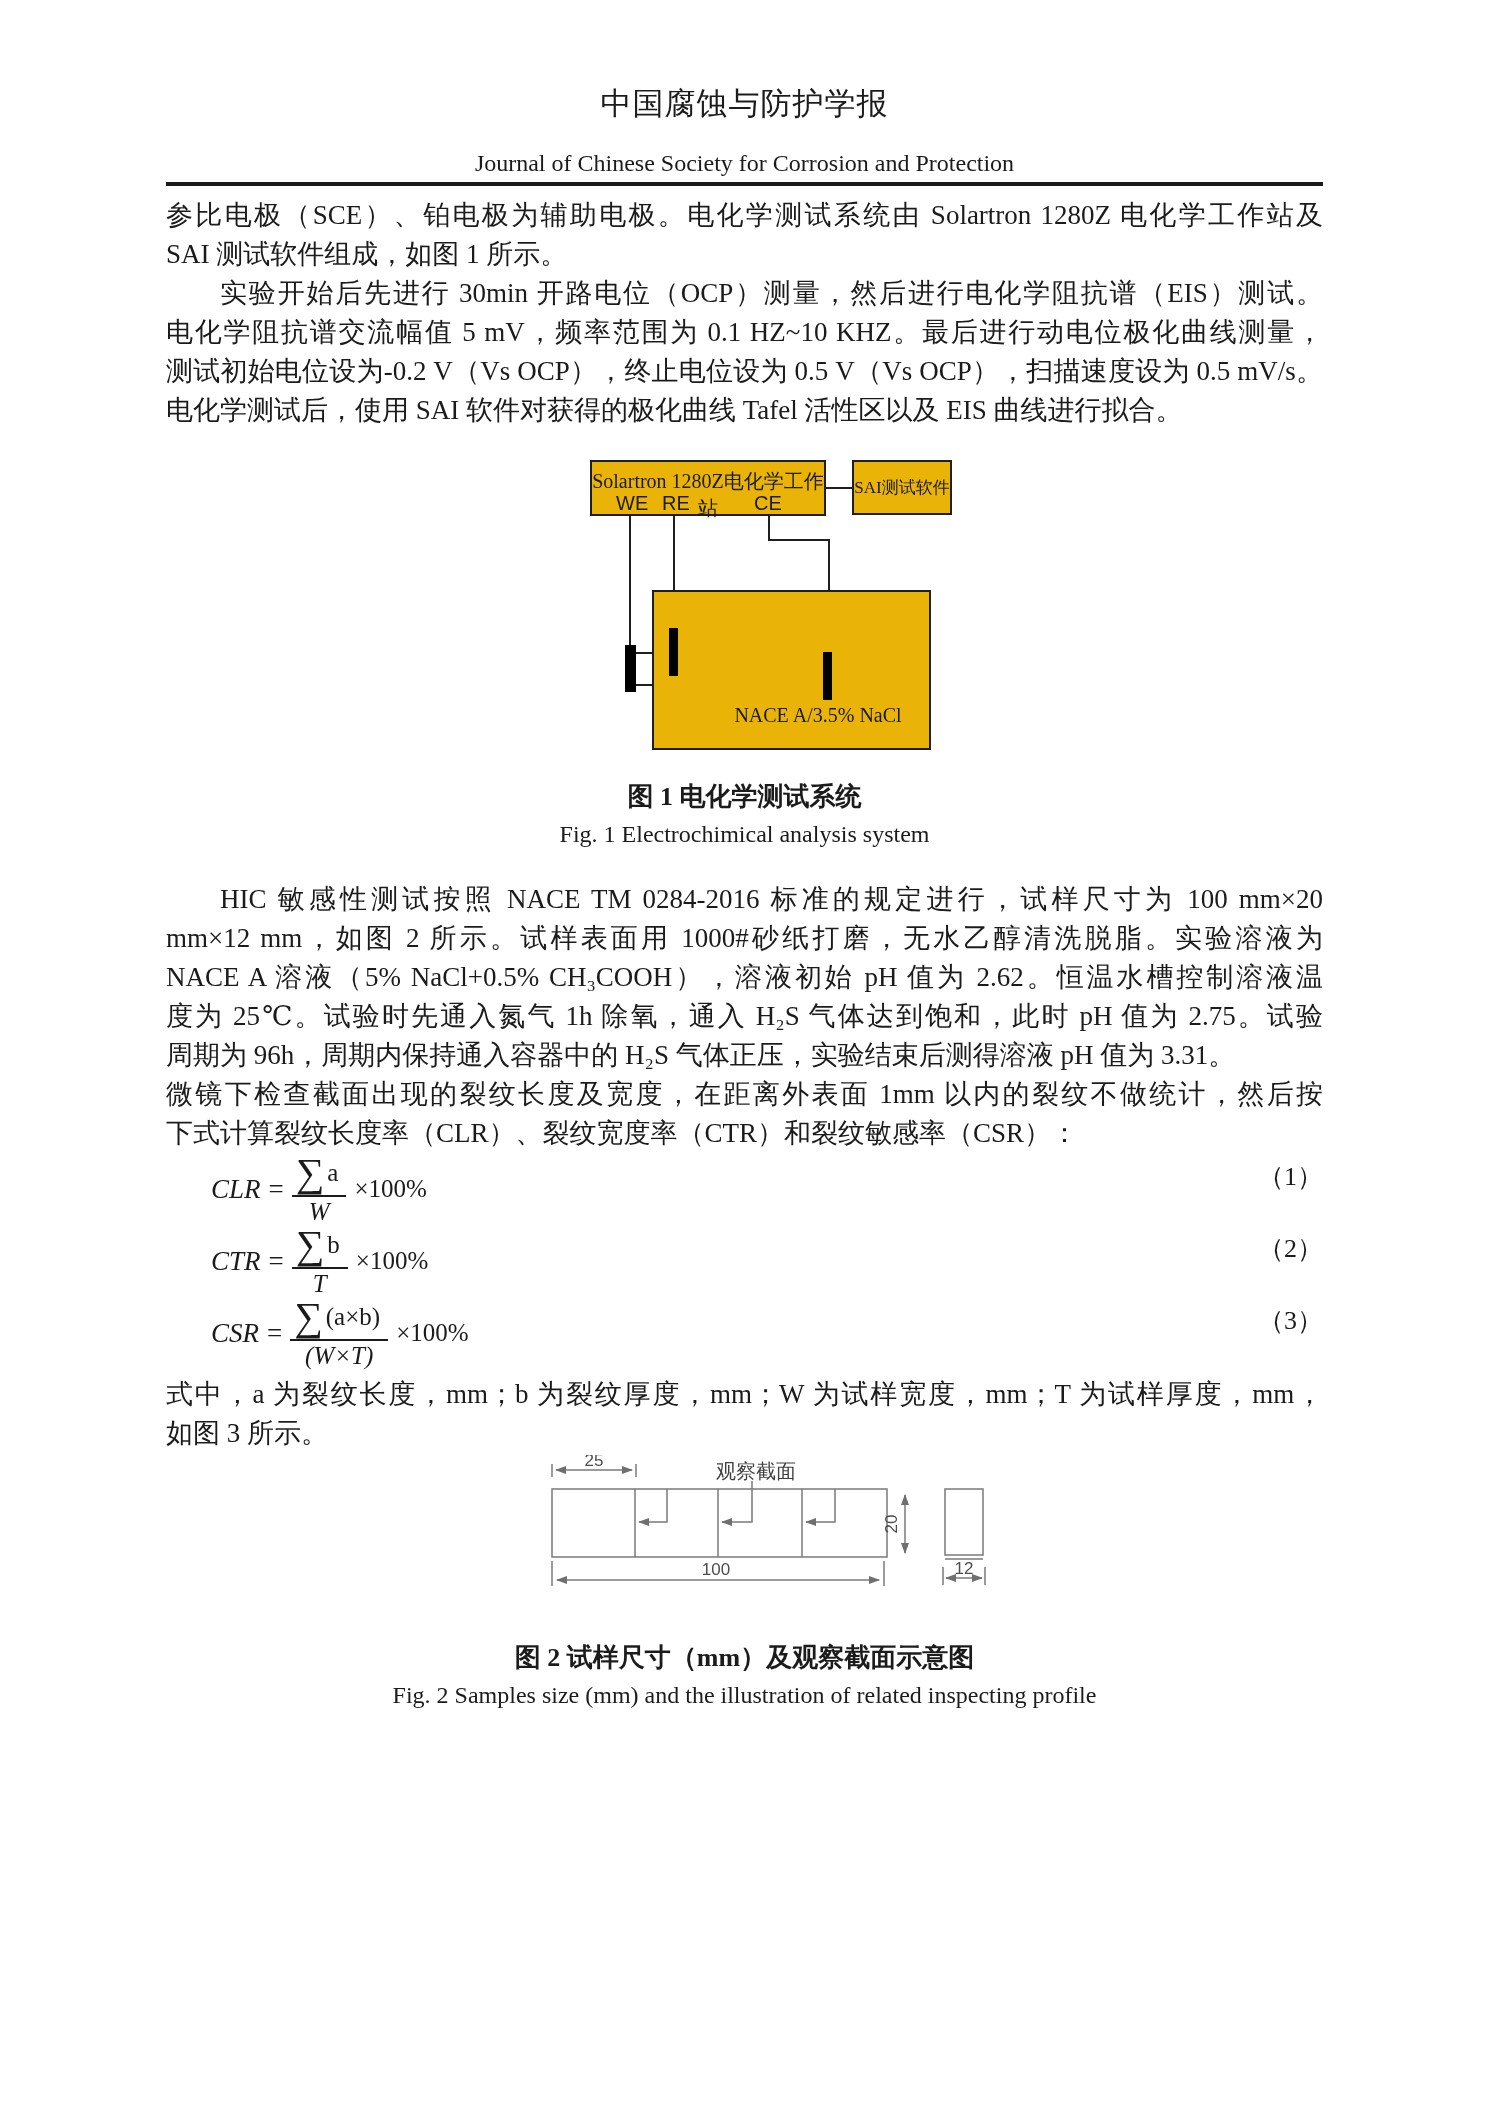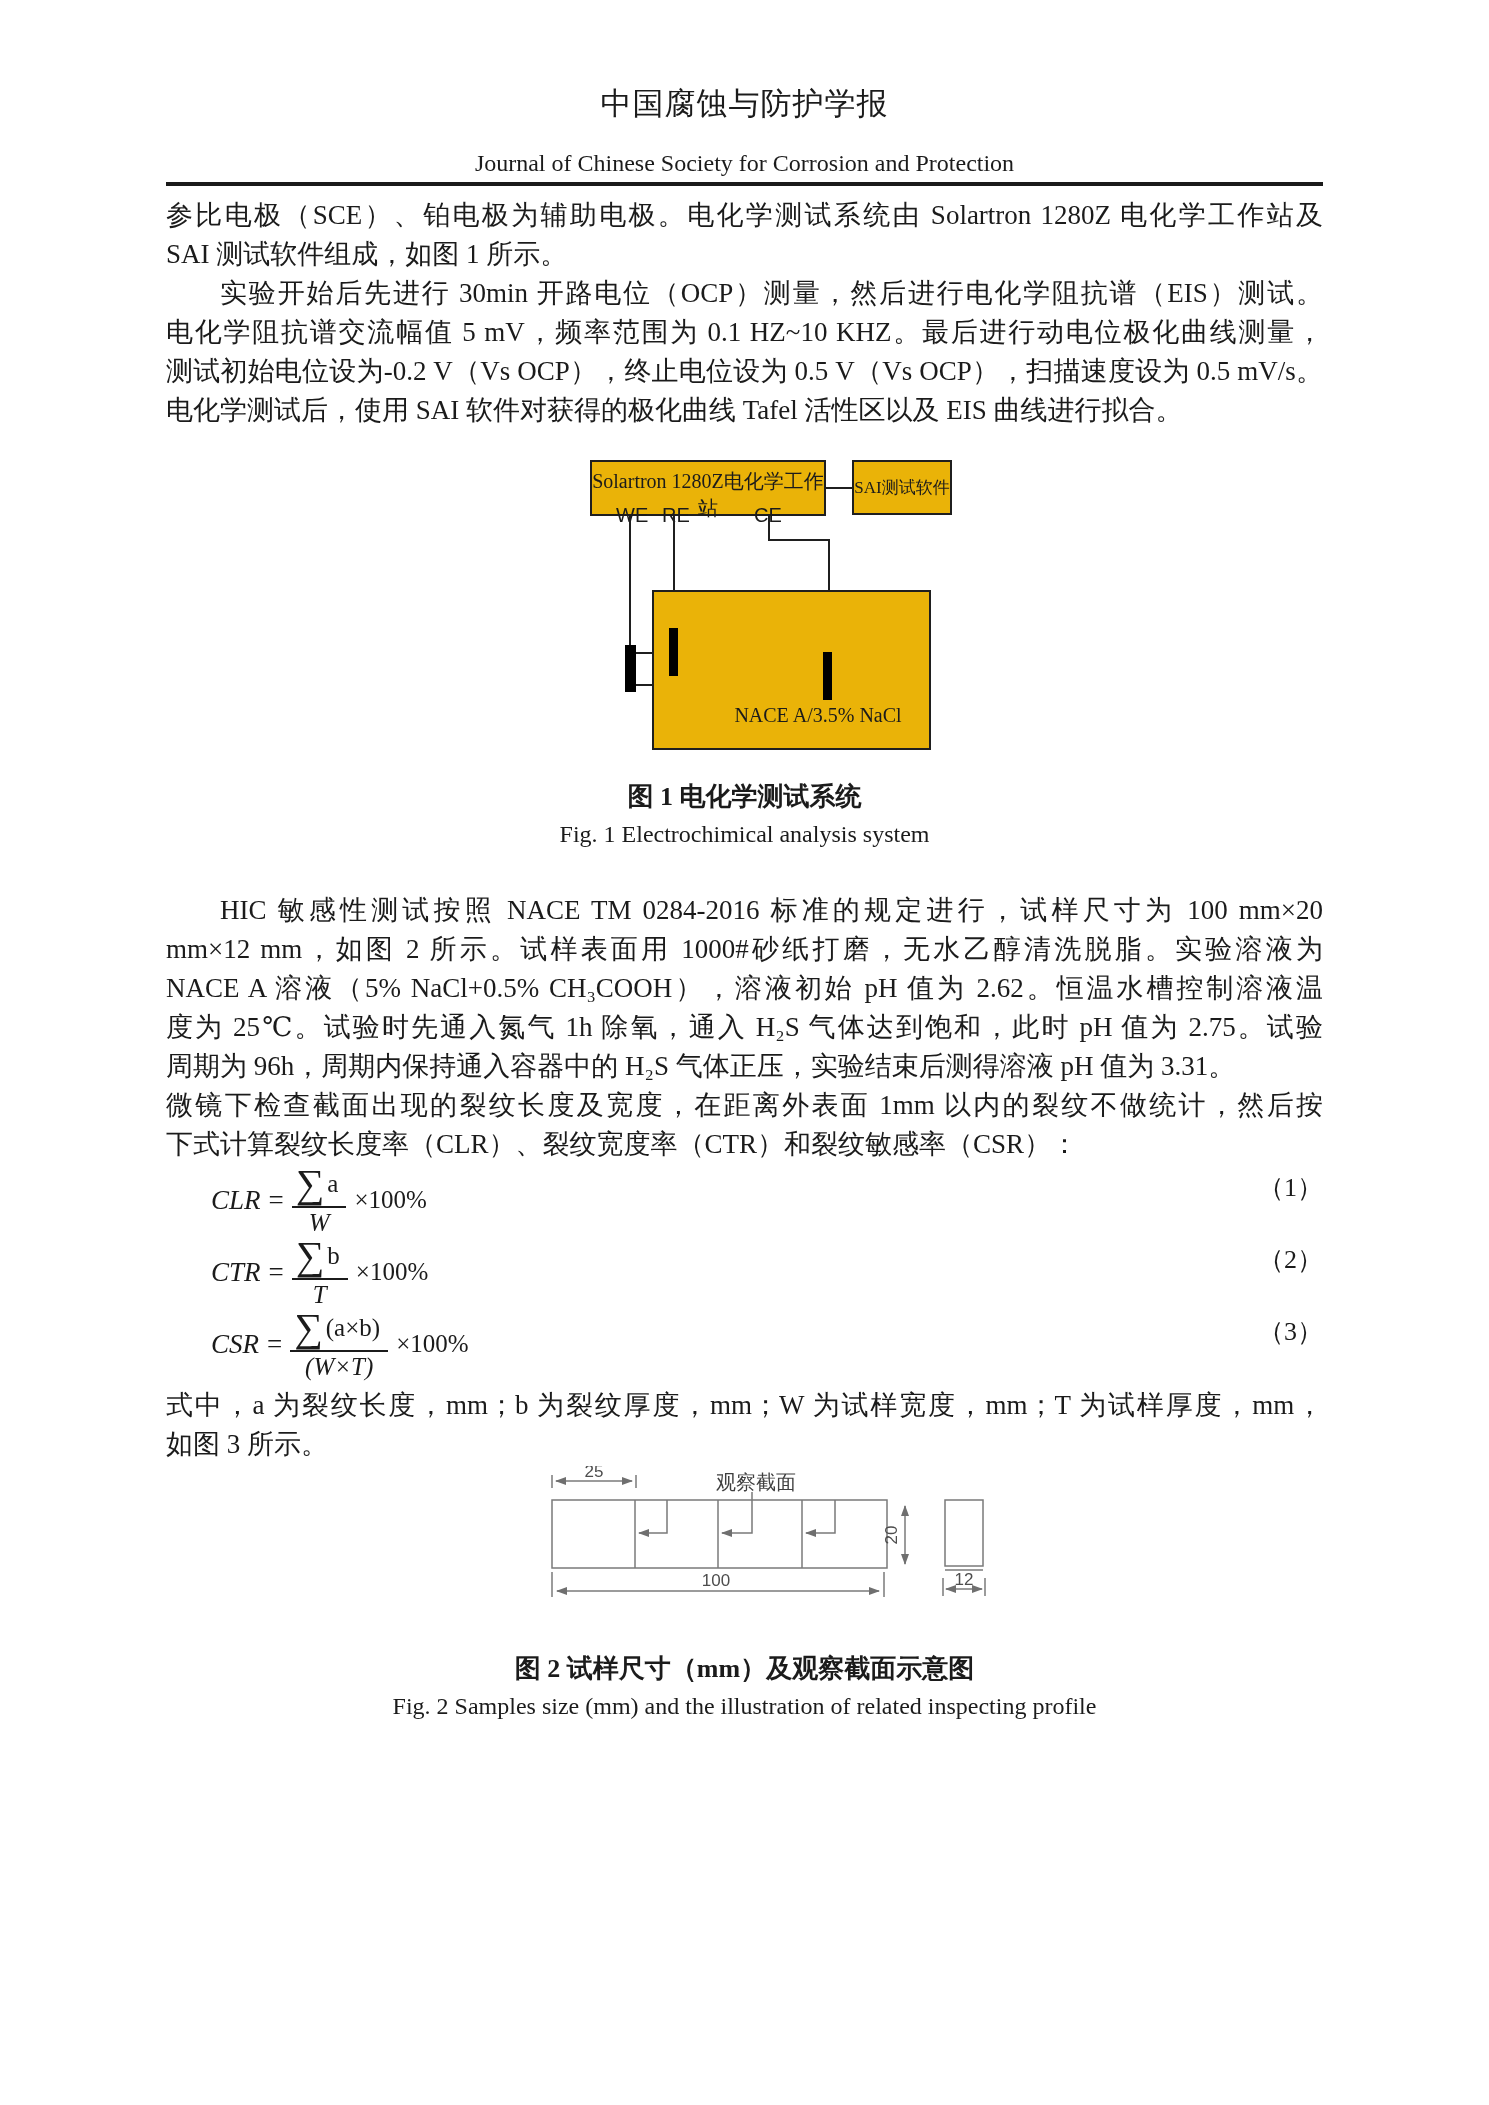--- a/index.html
+++ b/index.html
@@ -16,30 +16,30 @@
   .para{margin:0;}
   .p-first{margin-top:10px;}
   .pline{font-size:27px;line-height:39px;text-align:justify;text-align-last:justify;}
   .pline.end{text-align-last:left;}
   .pline.indent{text-indent:54px;}
   
   .fig1{position:relative;height:300px;margin-top:28px;}
   .f1-box{position:absolute;border:2px solid #1f1f1f;box-sizing:border-box;background:#eab308;}
   .f1-ws{left:424px;top:2px;width:236px;height:56px;}
   .f1-ws-label{position:absolute;left:0;top:6px;width:100%;text-align:center;font-size:20px;}
-  .f1-term{position:absolute;top:30px;font-size:20px;font-family:"Liberation Sans",sans-serif;margin-top:12px;}
+  .f1-term{position:absolute;top:30px;font-size:20px;font-family:"Liberation Sans",sans-serif;}
   .f1-we{left:24px;} .f1-re{left:70px;} .f1-ce{left:162px;}
   .f1-sw{left:686px;top:2px;width:100px;height:55px;display:flex;align-items:center;justify-content:center;font-size:17px;}
   .f1-line{position:absolute;background:#1f1f1f;}
   .f1-cell{left:486px;top:132px;width:279px;height:160px;}
   .f1-elec{position:absolute;background:#000;}
   .f1-sol{position:absolute;left:486px;top:246px;width:332px;text-align:center;font-size:20px;}
   .cap-zh{margin-top:22px;text-align:center;font-size:26px;line-height:34px;font-weight:bold;}
   .cap-en{margin-top:6px;text-align:center;font-size:24px;line-height:28px;}
-  .p-after-fig{margin-top:43px;}
+  .p-after-fig{margin-top:32px;}
   
   .equation{display:flex;align-items:center;height:72px;margin-left:45px;position:relative;text-align:right;}
   .eq-lhs{font-style:italic;font-size:27px;}
   .eq-eq{font-size:27px;margin:0 8px;}
   .eq-frac{display:inline-flex;flex-direction:column;align-items:center;}
   .eq-num{display:inline-flex;align-items:center;border-bottom:2px solid #1b1b1b;padding:0 8px 1px 4px;}
   .eq-sigma{font-size:40px;line-height:42px;}
   .eq-nvar{font-size:25px;margin-left:3px;}
   .eq-den{font-style:italic;font-size:25px;margin-top:1px;}
   .eq-suffix{font-size:25px;margin-left:8px;}

